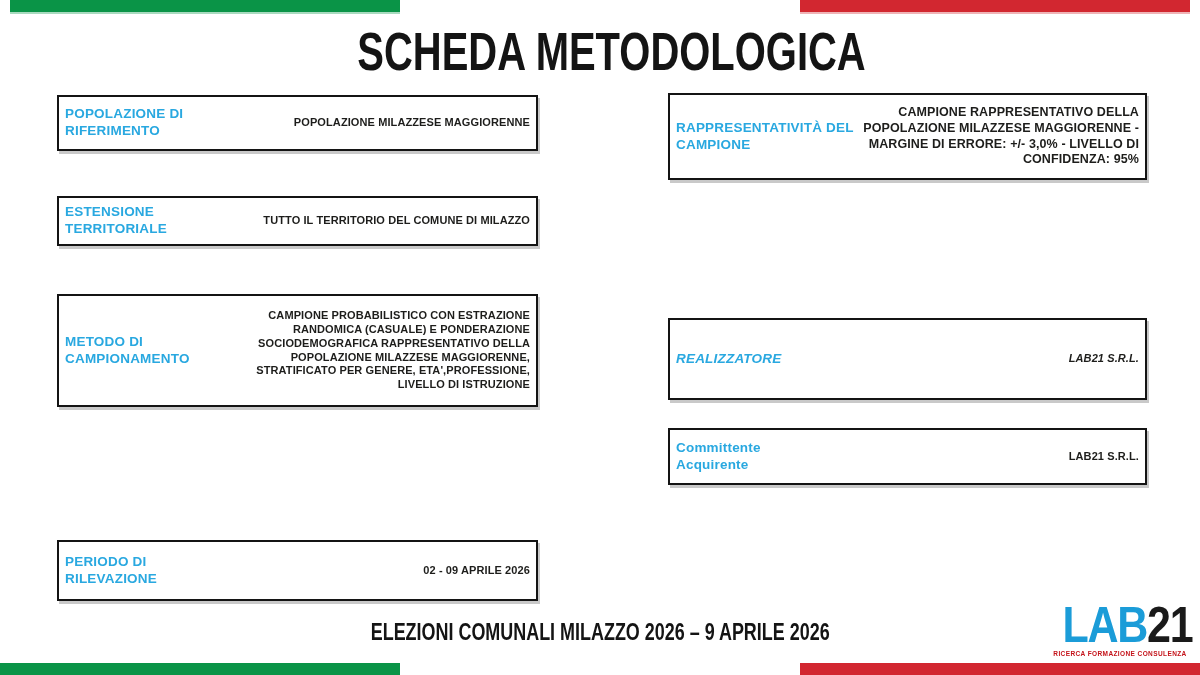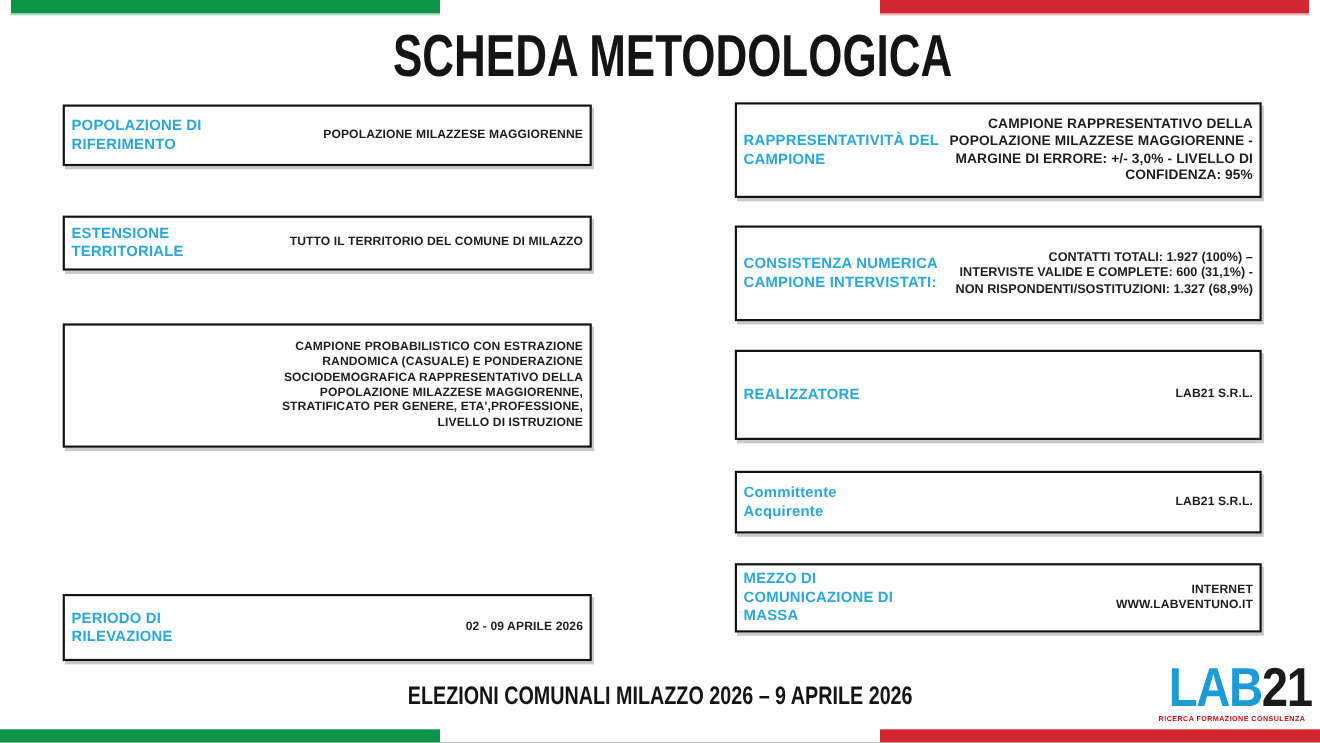--- a/index.html
+++ b/index.html
@@ -29,21 +29,21 @@
   }
   .lcol{left:57px;width:481px;}
   .rcol{left:668px;width:479px;}
   .lb1{top:95px;height:56px;gap:35px;}
   .lb2{top:196px;height:50px;}
   .lb3{top:294px;height:113px;}
   .lb4{top:430px;height:58px;}
   .lb5{top:540px;height:61px;}
   .rb1{top:93px;height:87px;}
   .rb2{top:205px;height:87px;}
-  .rb3{top:318px;height:82px;}
+  .rb3{top:318px;height:82px;font-style:italic;}
   .rb4{top:428px;height:57px;gap:32px;}
   .rb5{top:512px;height:63px;}
   .box-label{
     flex:0 0 168px;color:#29a8e0;font-weight:700;font-size:13.5px;line-height:1.25;
     letter-spacing:.2px;white-space:pre-line;
   }
   .rcol .box-label{flex:0 0 182px;}
   .box-value{
     flex:1;text-align:right;color:#1d1d1b;font-weight:700;font-size:11px;
     line-height:1.26;letter-spacing:.1px;white-space:pre-line;
@@ -83,62 +83,50 @@
     <div class="box-label">POPOLAZIONE DI
 RIFERIMENTO</div>
     <div class="box-value">POPOLAZIONE MILAZZESE MAGGIORENNE</div>
   </div>
   <div class="box lcol lb2">
     <div class="box-label">ESTENSIONE
 TERRITORIALE</div>
     <div class="box-value">TUTTO IL TERRITORIO DEL COMUNE DI MILAZZO</div>
   </div>
   <div class="box lcol lb3">
+    <div class="box-label">METODO DI
+CAMPIONAMENTO</div>
     <div class="box-value">CAMPIONE PROBABILISTICO CON ESTRAZIONE
 RANDOMICA (CASUALE) E PONDERAZIONE
 SOCIODEMOGRAFICA RAPPRESENTATIVO DELLA
 POPOLAZIONE MILAZZESE MAGGIORENNE,
 STRATIFICATO PER GENERE, ETA',PROFESSIONE,
 LIVELLO DI ISTRUZIONE</div>
   </div>
   <div class="box lcol lb5">
     <div class="box-label">PERIODO DI RILEVAZIONE</div>
     <div class="box-value">02 - 09 APRILE 2026</div>
   </div>
 
   <div class="box rcol rb1">
     <div class="box-label">RAPPRESENTATIVITÀ DEL
 CAMPIONE</div>
     <div class="box-value">CAMPIONE RAPPRESENTATIVO DELLA
 POPOLAZIONE MILAZZESE MAGGIORENNE -
 MARGINE DI ERRORE: +/- 3,0% - LIVELLO DI
 CONFIDENZA: 95%</div>
   </div>
-  <div class="box rcol rb2">
-    <div class="box-label">CONSISTENZA NUMERICA
-CAMPIONE INTERVISTATI:</div>
-    <div class="box-value">CONTATTI TOTALI: 1.927  (100%) –
-INTERVISTE VALIDE E COMPLETE: 600 (31,1%) -
-NON RISPONDENTI/SOSTITUZIONI: 1.327 (68,9%)</div>
-  </div>
   <div class="box rcol rb3">
     <div class="box-label">REALIZZATORE</div>
     <div class="box-value">LAB21 S.R.L.</div>
   </div>
   <div class="box rcol rb4">
     <div class="box-label">Committente
 Acquirente</div>
     <div class="box-value">LAB21 S.R.L.</div>
-  </div>
-  <div class="box rcol rb5">
-    <div class="box-label">MEZZO DI
-COMUNICAZIONE DI
-MASSA</div>
-    <div class="box-value">INTERNET
-WWW.LABVENTUNO.IT</div>
   </div>
 
   <div class="footer-caption"><span>ELEZIONI COMUNALI MILAZZO 2026 – 9 APRILE 2026</span></div>
 
   <div class="logo">
     <div class="wordmark"><span class="lab">LAB</span><span class="num">21</span></div>
     <div class="tagline">RICERCA FORMAZIONE CONSULENZA</div>
   </div>
 
   <div class="stripe green bot-green"></div>

